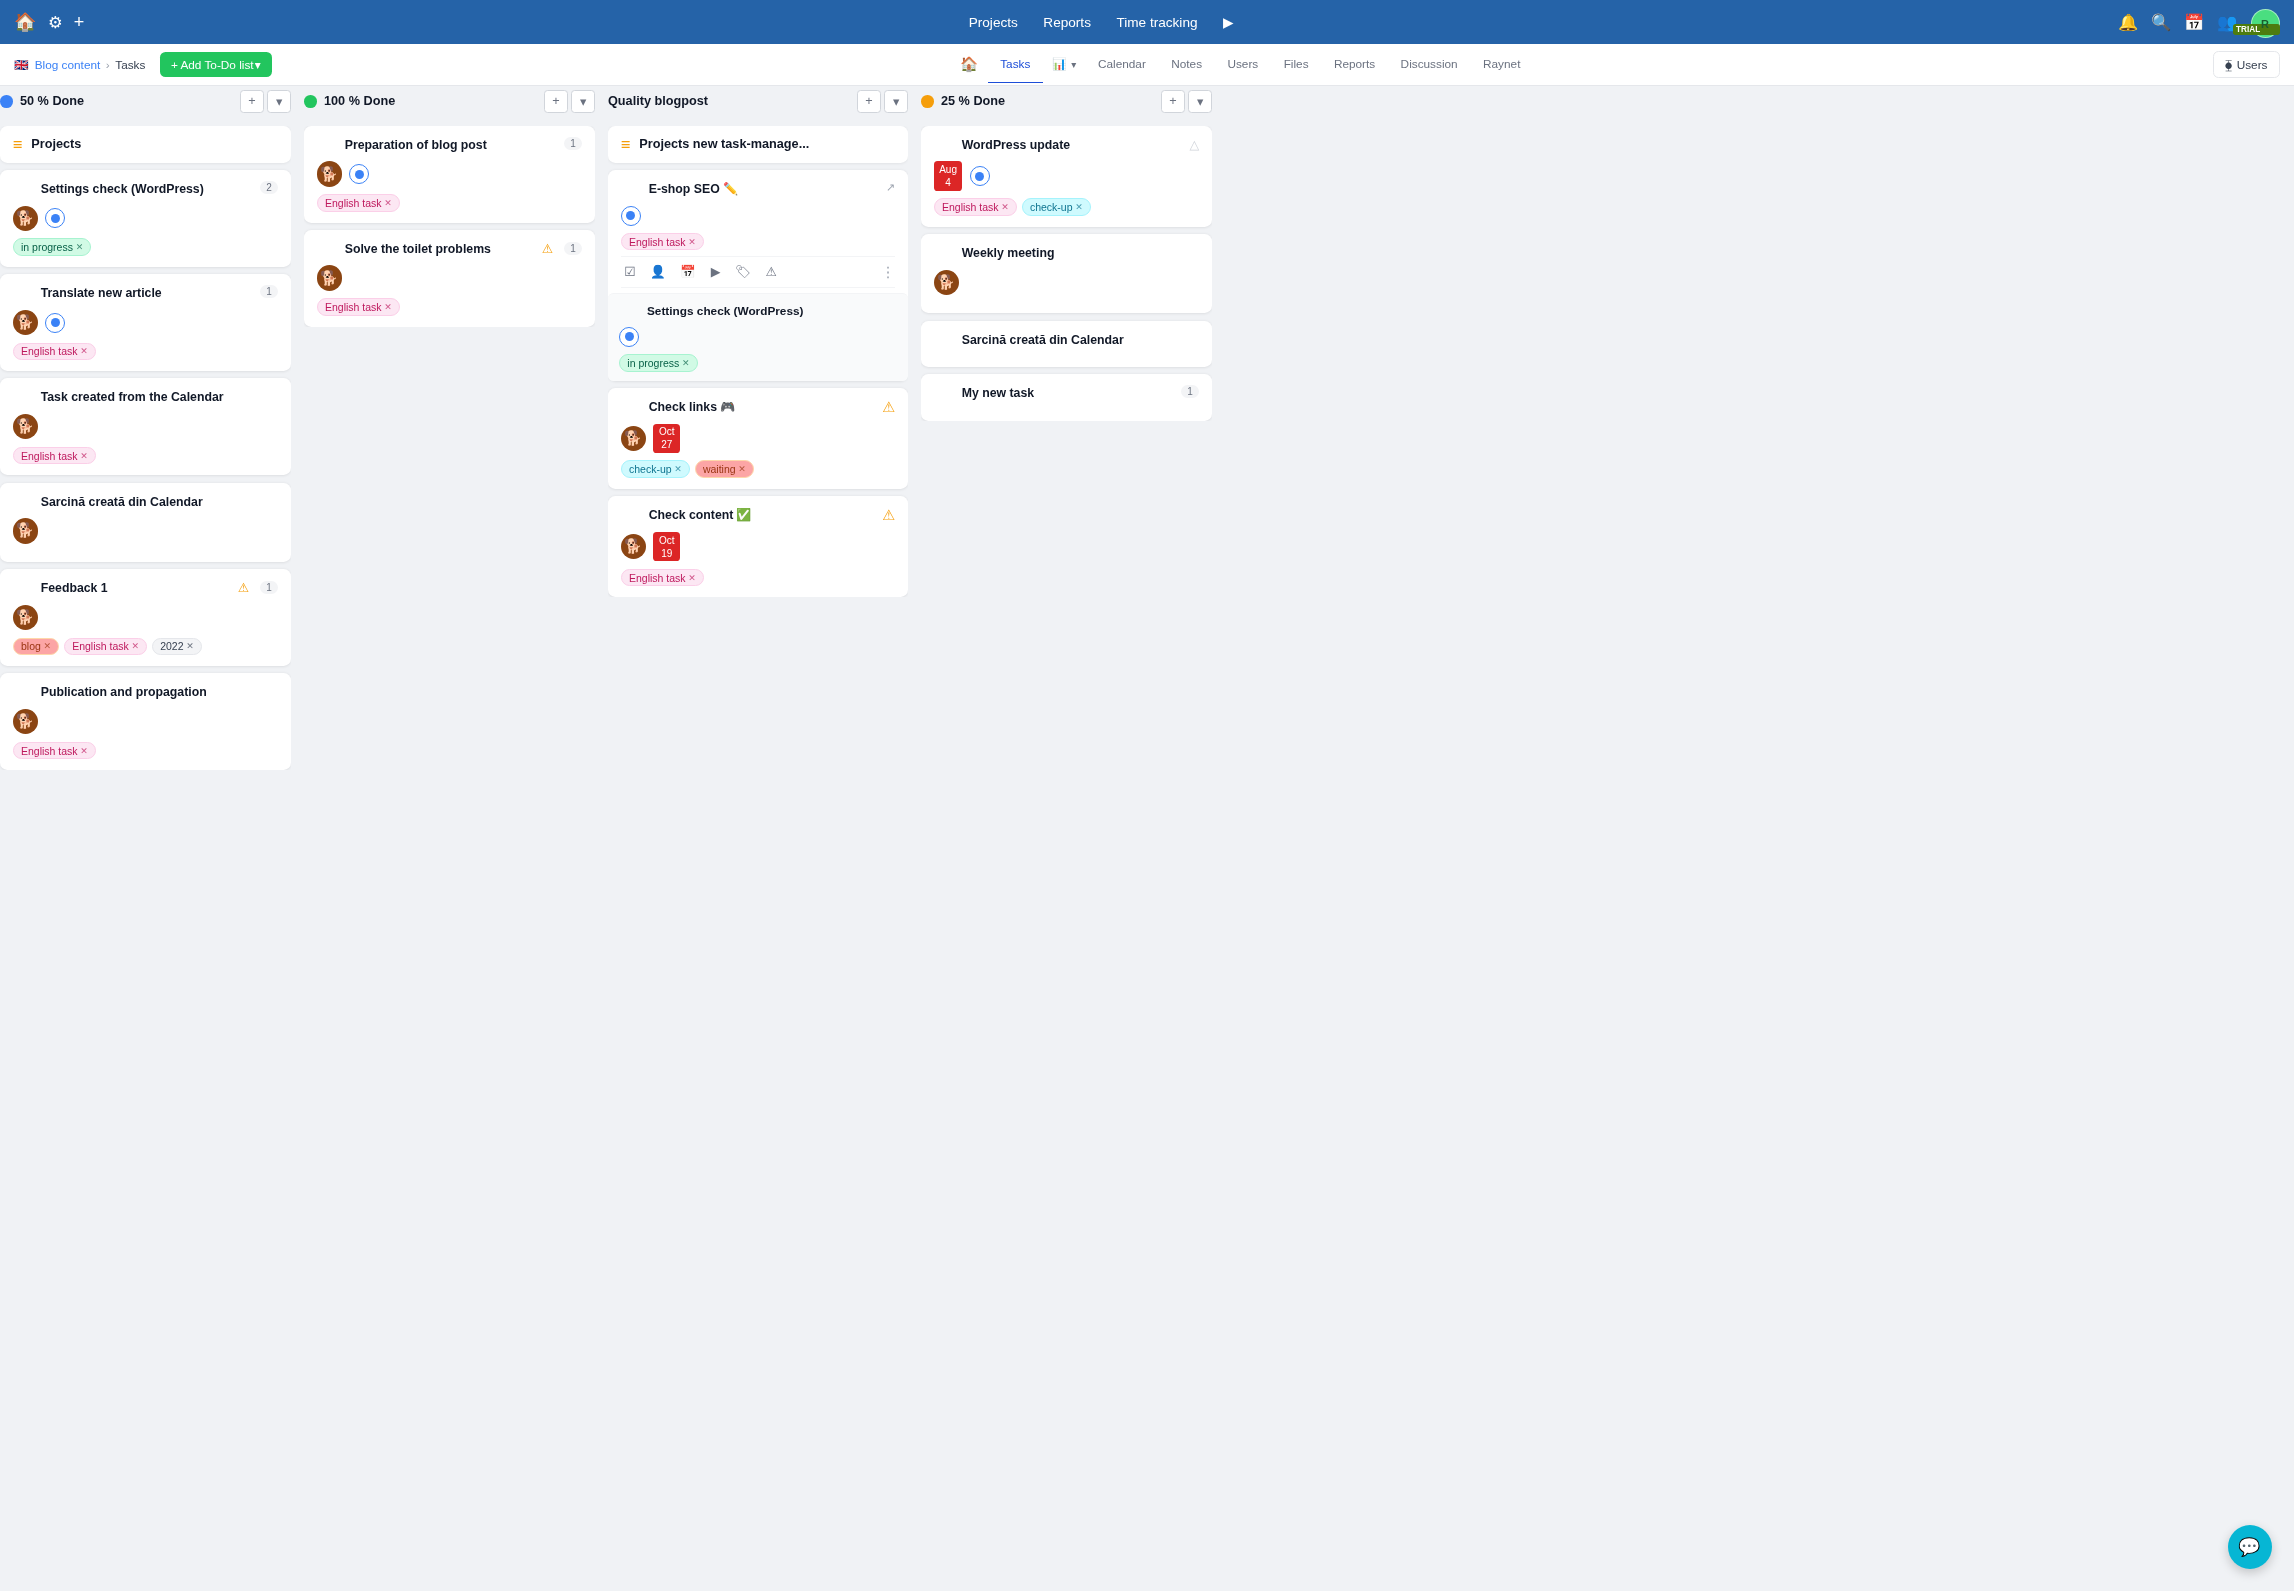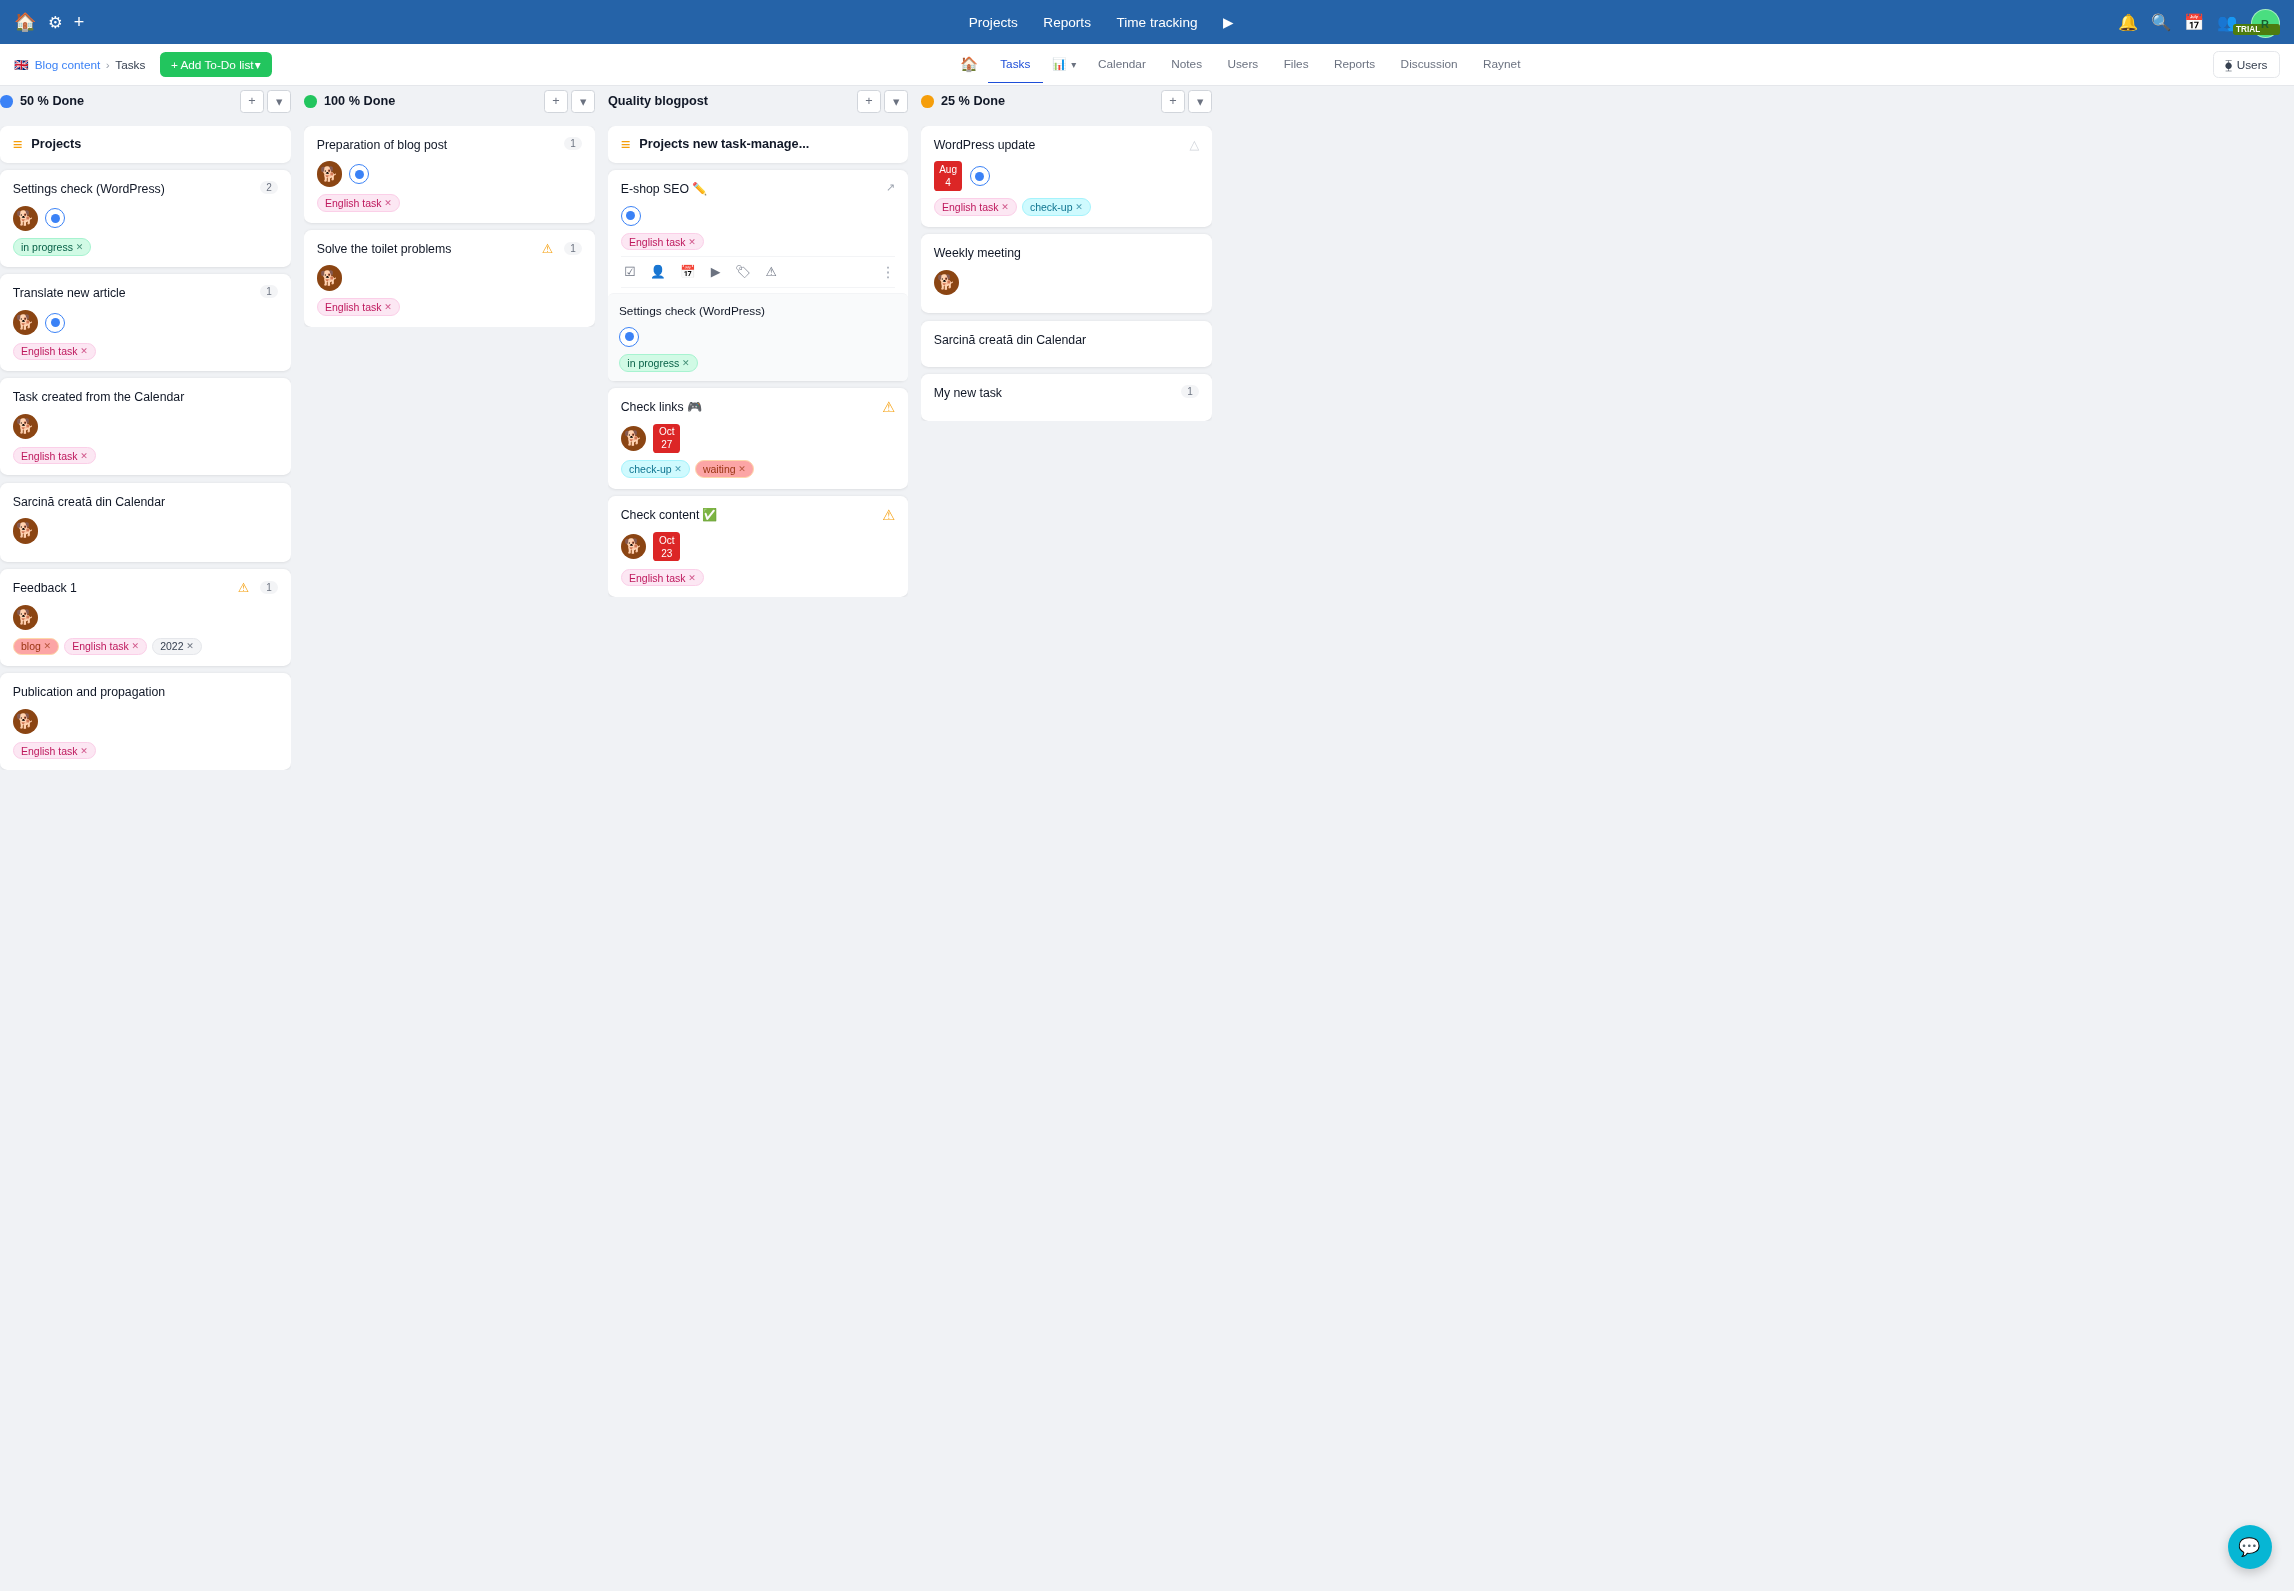--- a/index.html
+++ b/index.html
@@ -188,24 +188,25 @@
       position: relative;
     }
     .card-header-row {
       display: flex;
       align-items: flex-start;
       justify-content: space-between;
       margin-bottom: 7.3px;
     }
     .card-title {
       font-size: 12.3px;
-      font-weight: 400;
+      font-weight: 700;
       color: #111827;
       line-height: 1.4;
       flex: 1;
+      margin-left: 28px;
     }
     .card-count {
       background: #f3f4f6;
       border-radius: 9px;
       padding: 0.9px 6.4px;
       font-size: 10px;
       color: #6b7280;
       margin-left: 7.3px;
       flex-shrink: 0;
     }
@@ -683,21 +684,21 @@
 
       <div class="card">
         <div class="card-header-row">
           <span class="card-title">Check content ✅</span>
           <span class="alert-icon">⚠</span>
         </div>
         <div class="card-icon-row">
           <div class="dog-avatar">🐕</div>
           <div class="date-badge">
             <div>Oct</div>
-            <div>23</div>
+            <div>19</div>
           </div>
         </div>
         <div class="tag-row">
           <span class="tag tag-pink">
             <span>English task</span>
             <span class="tag-x">✕</span>
           </span>
         </div>
       </div>
 

